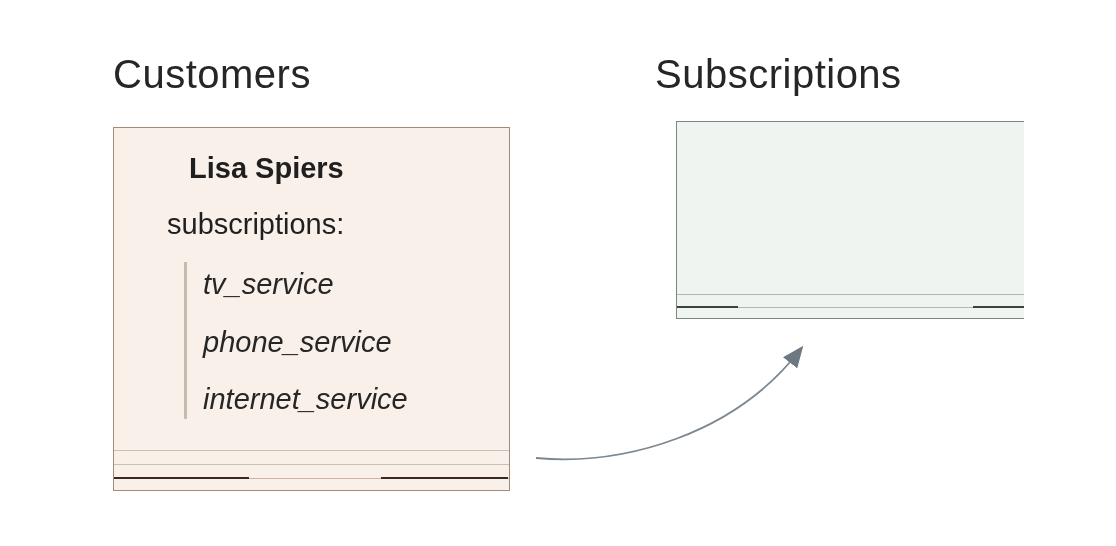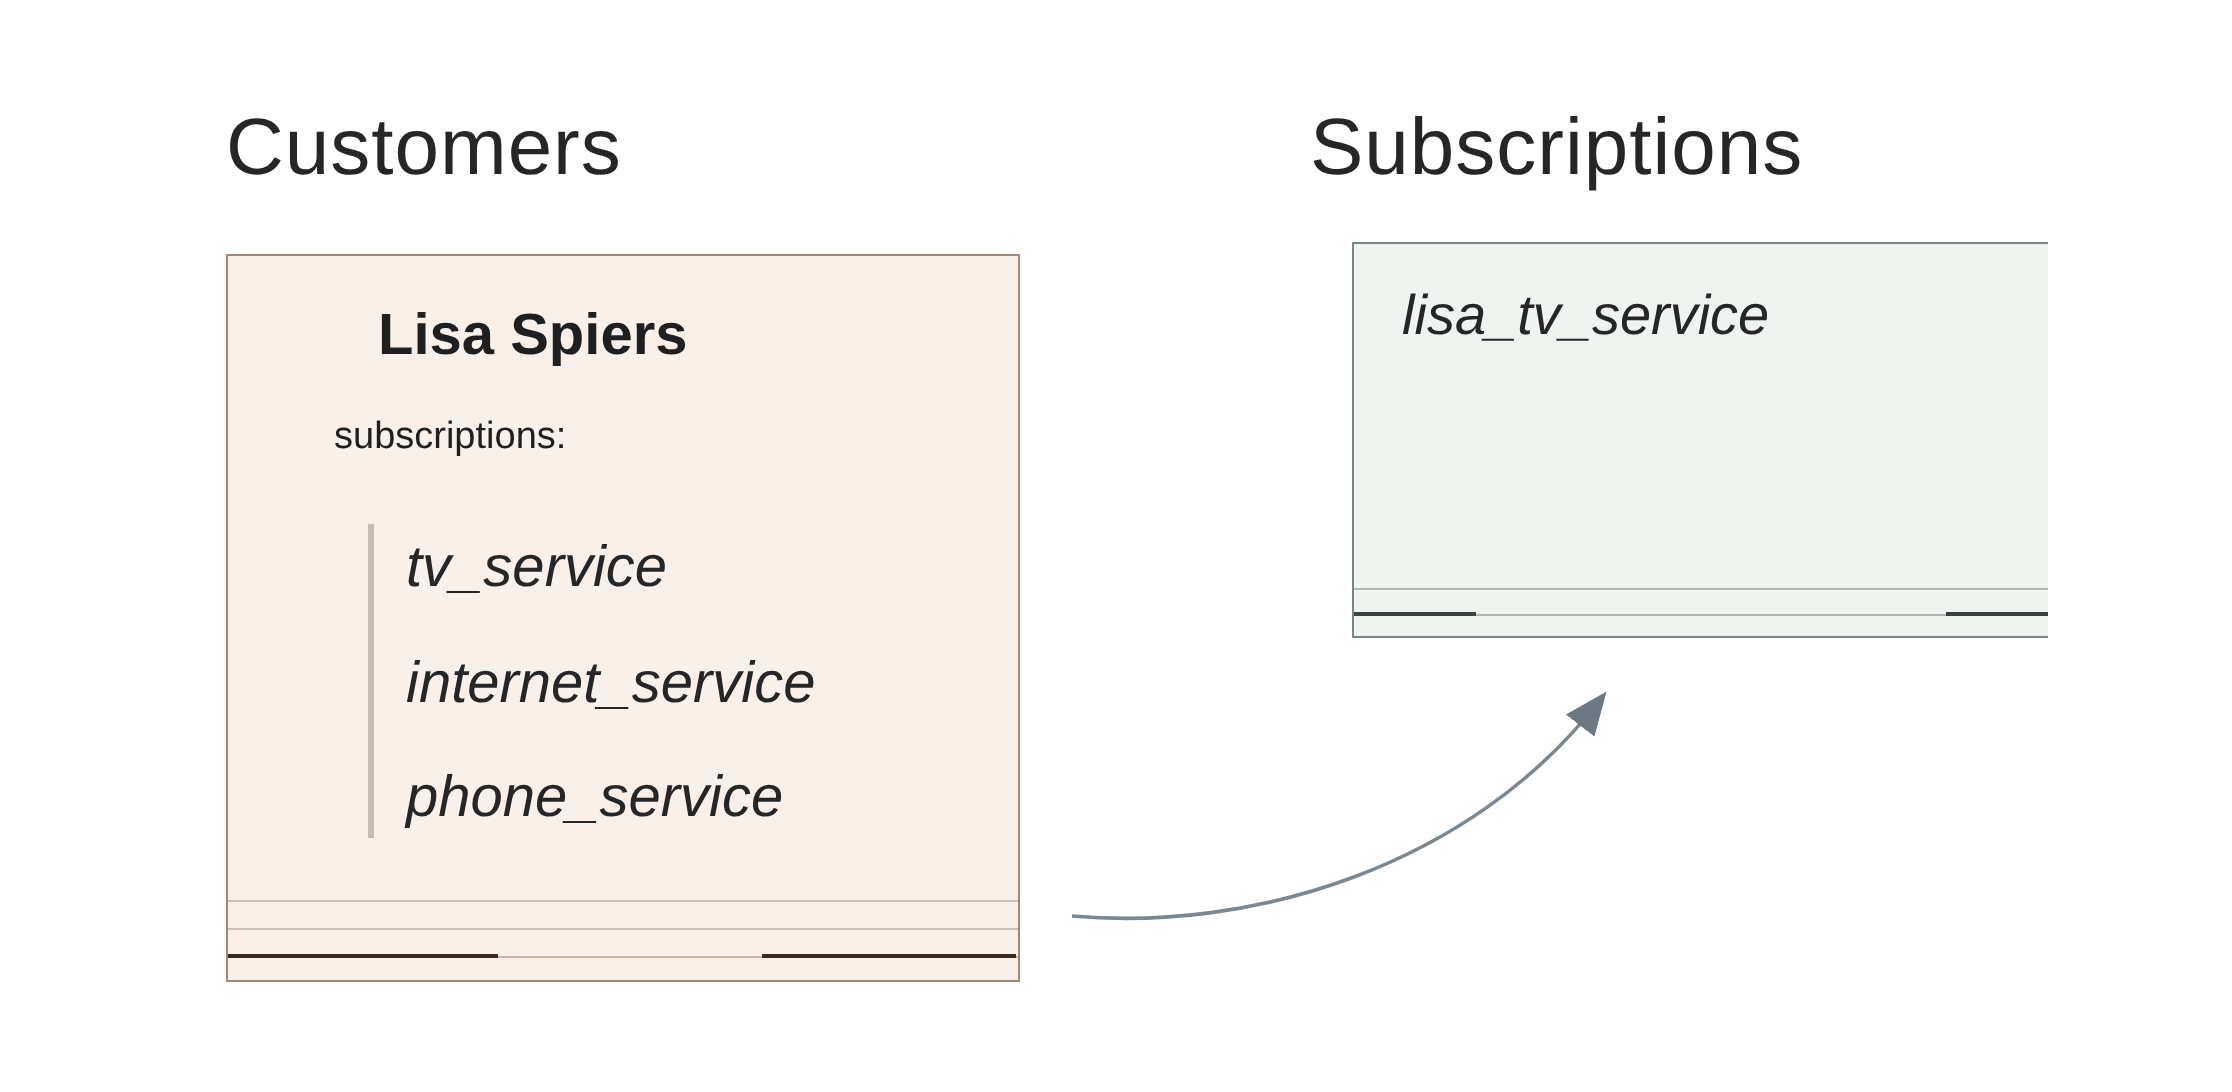--- a/index.html
+++ b/index.html
@@ -45,21 +45,21 @@
     font-size: 29px;
     font-weight: 700;
     color: #1f1f1f;
     white-space: nowrap;
     margin-left: 46px;
   }
   .subs-label {
     position: absolute;
     left: 53px;
     top: 80px;
-    font-size: 19px;
+    font-size: 29px;
     color: #1f1f1f;
     white-space: nowrap;
   }
   .quote-bar {
     position: absolute;
     left: 70px;
     top: 134px;
     width: 3px;
     height: 157px;
     background: #c4bcb3;
@@ -124,33 +124,32 @@
   <div class="heading customers">Customers</div>
 
   <div class="heading subscriptions">Subscriptions</div>
 
   <div class="card-customers">
     <div class="customer-name">Lisa Spiers</div>
     <div class="subs-label">subscriptions:</div>
     <div class="quote-bar"></div>
     <div class="customer-items">
       <div>tv_service</div>
+      <div>phone_service</div>
       <div>internet_service</div>
-      <div>phone_service</div>
     </div>
     <div class="row-line-1"></div>
     <div class="row-line-2"></div>
     <div class="trunc-base"></div>
     <div class="trunc-dark-left"></div>
     <div class="trunc-dark-right"></div>
   </div>
 
   <div class="card-subscriptions">
     <div class="subscription-items">
-      <div>lisa_tv_service</div>
     </div>
     <div class="row-line-1"></div>
     <div class="trunc-base"></div>
     <div class="trunc-dark-left"></div>
     <div class="trunc-dark-right"></div>
   </div>
 
   <svg class="arrow-layer" viewBox="0 0 1116 546" xmlns="http://www.w3.org/2000/svg">
     <defs>
       <marker id="arrowhead" markerWidth="12" markerHeight="10" refX="9" refY="5" orient="auto">

